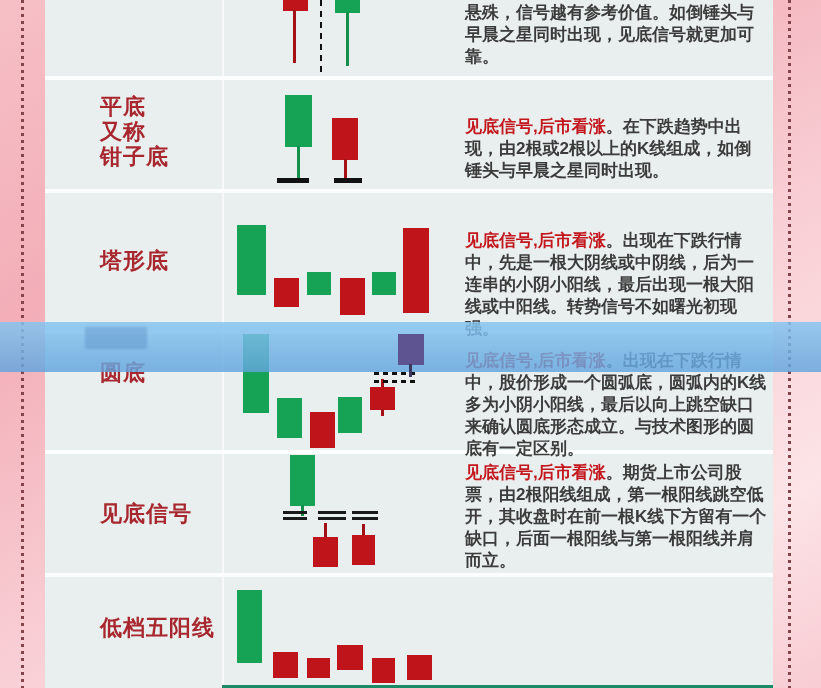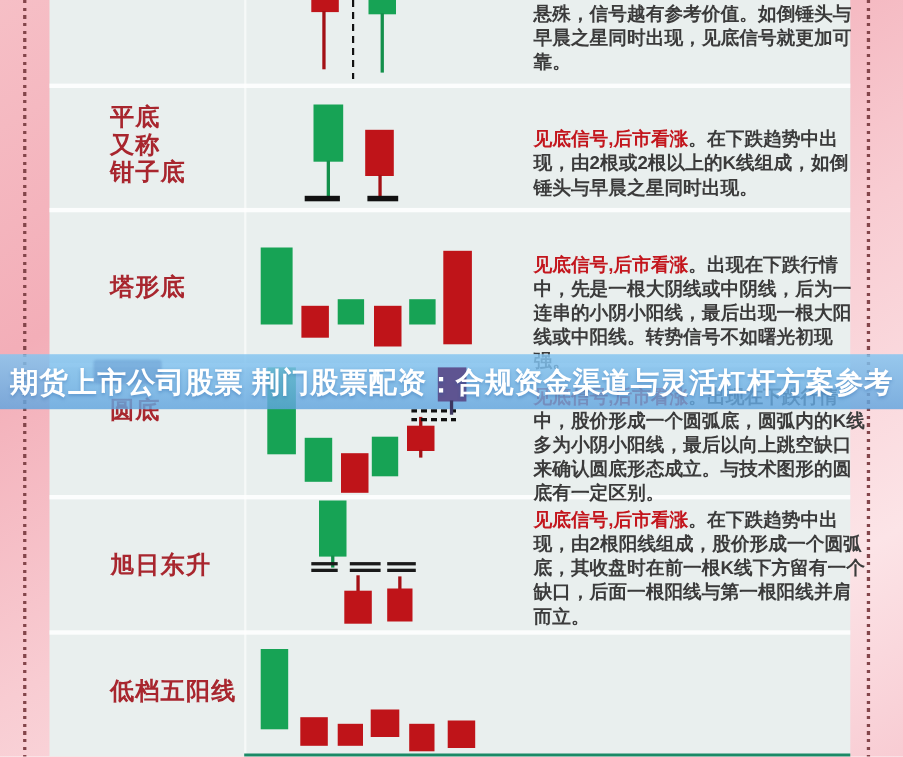--- a/index.html
+++ b/index.html
@@ -13,21 +13,21 @@
   #dot-left{left:21px}
   #dot-right{left:788px}
   .panel{position:absolute;left:45px;top:0;width:728px;height:688px;background:#e9efee;}
   .vline{position:absolute;left:222px;top:0;width:2px;height:688px;background:rgba(255,255,255,.6);}
   .hsep{position:absolute;left:45px;width:728px;height:4px;background:rgba(255,255,255,.85);}
   #sep1{top:76px}#sep2{top:189px}#sep3{top:330px}#sep4{top:450px}#sep5{top:573px}
   .name{position:absolute;left:100px;width:140px;color:#a8262e;font-weight:700;
     font-size:22px;line-height:25px;letter-spacing:1px;white-space:pre-line;}
   #name1{top:8px}#name2{top:94px}#name3{top:248px}#name4{top:360px}#name5{top:501px}#name6{top:615px}
   .desc{position:absolute;left:465px;width:302px;font-size:17px;line-height:22px;
-    font-weight:700;color:#3b3b3b;margin-left:20px;}
+    font-weight:700;color:#3b3b3b;}
   #desc1{top:2px}#desc2{top:116px}#desc3{top:230px}#desc4{top:350px}#desc5{top:462px}#desc6{top:590px}
   .desc .lead{color:#c3161d;}
   .shape{position:absolute;z-index:1;}
   #banner{position:absolute;left:0;top:322px;width:821px;height:50px;z-index:5;
     background:linear-gradient(180deg,rgba(133,197,240,.84),rgba(96,164,222,.82));}
   #banner-text{position:absolute;left:0;top:322px;width:821px;height:50px;z-index:7;
     display:flex;align-items:center;justify-content:center;color:#fff;
     font-size:26px;font-weight:700;letter-spacing:.5px;
     text-shadow:0 2px 3px rgba(30,90,160,.35);white-space:nowrap;}
   #banner-mark{position:absolute;left:85px;top:327px;width:62px;height:22px;z-index:6;
@@ -47,28 +47,28 @@
   <div class="hsep" id="sep2"></div>
   <div class="hsep" id="sep3"></div>
   <div class="hsep" id="sep4"></div>
   <div class="hsep" id="sep5"></div>
 
   <div class="name" id="name2">平底
 又称
 钳子底</div>
   <div class="name" id="name3">塔形底</div>
   <div class="name" id="name4">圆底</div>
-  <div class="name" id="name5">旭日东升</div>
+  <div class="name" id="name5">见底信号</div>
   <div class="name" id="name6">低档五阳线</div>
 
   <div class="desc" id="desc1"><span class="lead"></span><span>悬殊，信号越有参考价值。如倒锤头与早晨之星同时出现，见底信号就更加可靠。</span></div>
   <div class="desc" id="desc2"><span class="lead">见底信号,后市看涨</span><span>。在下跌趋势中出现，由2根或2根以上的K线组成，如倒锤头与早晨之星同时出现。</span></div>
   <div class="desc" id="desc3"><span class="lead">见底信号,后市看涨</span><span>。出现在下跌行情中，先是一根大阴线或中阴线，后为一连串的小阴小阳线，最后出现一根大阳线或中阳线。转势信号不如曙光初现强。</span></div>
   <div class="desc" id="desc4"><span class="lead">见底信号,后市看涨</span><span>。出现在下跌行情中，股价形成一个圆弧底，圆弧内的K线多为小阴小阳线，最后以向上跳空缺口来确认圆底形态成立。与技术图形的圆底有一定区别。</span></div>
-  <div class="desc" id="desc5"><span class="lead">见底信号,后市看涨</span><span>。在下跌趋势中出现，由2根阳线组成，股价形成一个圆弧底，其收盘时在前一根K线下方留有一个缺口，后面一根阳线与第一根阳线并肩而立。</span></div>
+  <div class="desc" id="desc5"><span class="lead">见底信号,后市看涨</span><span>。期货上市公司股票，由2根阳线组成，第一根阳线跳空低开，其收盘时在前一根K线下方留有一个缺口，后面一根阳线与第一根阳线并肩而立。</span></div>
 
   <div id="chart-layer">
       <div class="shape" style="left: 283px; top: 0px; width: 25px; height: 11px; background: rgb(191, 20, 25);"></div>
       <div class="shape" style="left: 293px; top: 10px; width: 3px; height: 53px; background: rgb(163, 16, 21);"></div>
       <div class="shape" style="left: 320px; top: 0px; width: 2px; height: 73px; background: repeating-linear-gradient(rgb(17, 17, 17) 0px, rgb(17, 17, 17) 6px, transparent 6px, transparent 11px);"></div>
       <div class="shape" style="left: 335px; top: 0px; width: 25px; height: 13px; background: rgb(23, 163, 85);"></div>
       <div class="shape" style="left: 346px; top: 12px; width: 3px; height: 54px; background: rgb(19, 144, 75);"></div>
       <div class="shape" style="left: 285px; top: 95px; width: 27px; height: 52px; background: rgb(23, 163, 85);"></div>
       <div class="shape" style="left: 297px; top: 146px; width: 3px; height: 33px; background: rgb(19, 144, 75);"></div>
       <div class="shape" style="left: 277px; top: 178px; width: 32px; height: 5px; background: rgb(17, 17, 17);"></div>
@@ -108,15 +108,14 @@
       <div class="shape" style="left: 273px; top: 652px; width: 25px; height: 26px; background: rgb(191, 20, 25);"></div>
       <div class="shape" style="left: 307px; top: 658px; width: 23px; height: 20px; background: rgb(191, 20, 25);"></div>
       <div class="shape" style="left: 337px; top: 645px; width: 26px; height: 25px; background: rgb(191, 20, 25);"></div>
       <div class="shape" style="left: 372px; top: 658px; width: 23px; height: 25px; background: rgb(191, 20, 25);"></div>
       <div class="shape" style="left: 407px; top: 655px; width: 25px; height: 25px; background: rgb(191, 20, 25);"></div>
       <div class="shape" style="left: 222px; top: 685px; width: 551px; height: 3px; background: rgb(27, 138, 102);"></div>
     </div>
 
   <div id="banner"></div>
   <div id="banner-mark"></div>
-  <div id="banner-text">期货上市公司股票 荆门股票配资：合规资金渠道与灵活杠杆方案参考</div>
 
 </div>
 
 </body></html>

